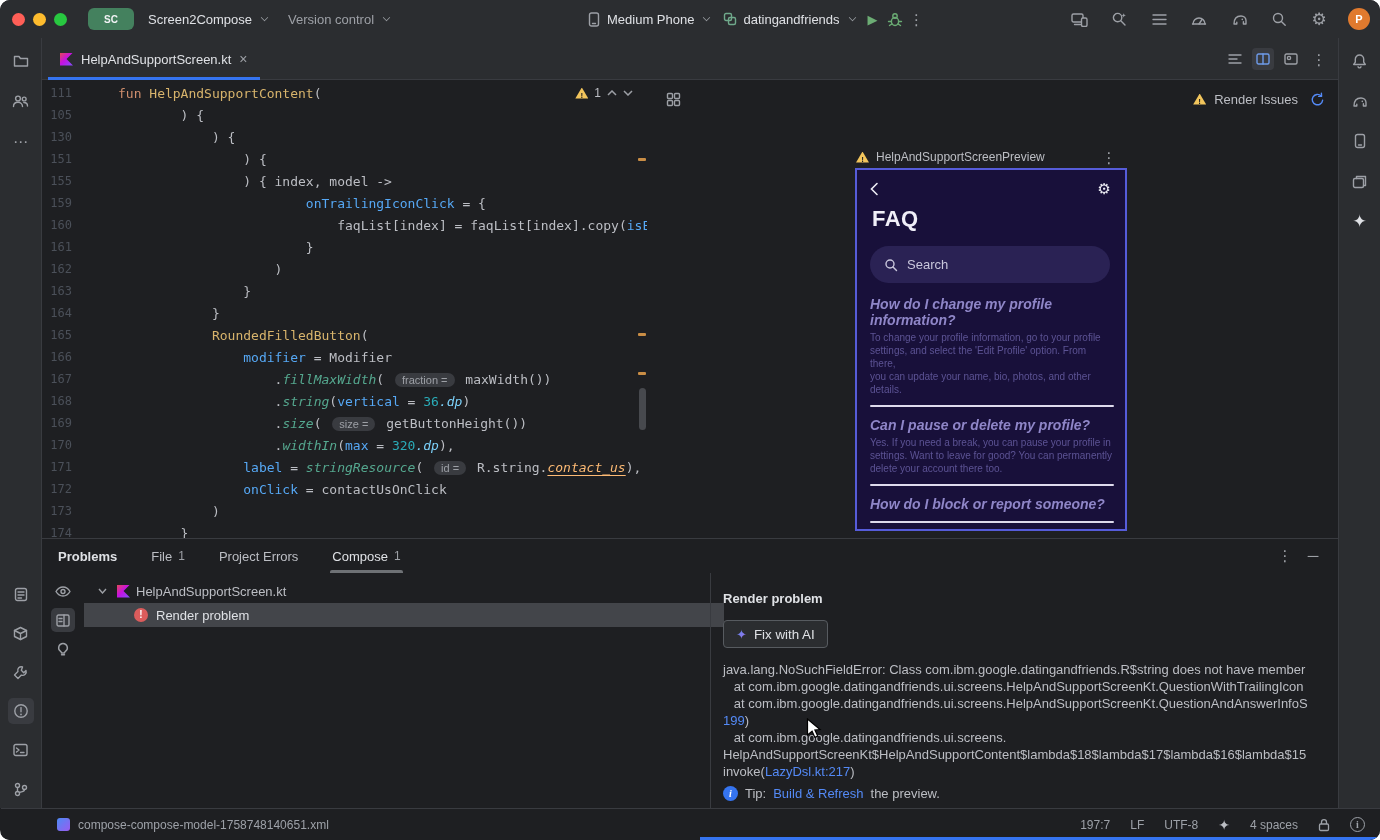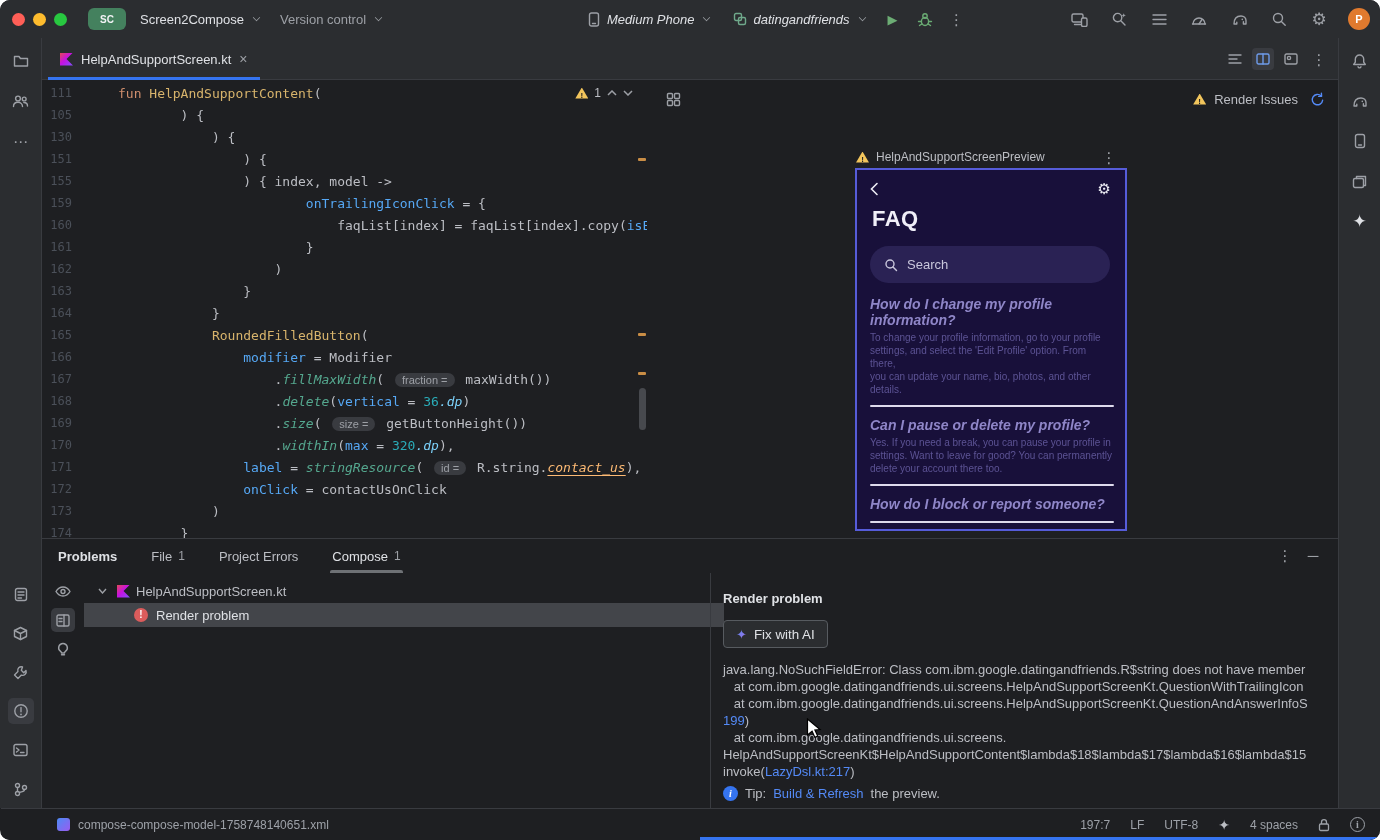--- a/index.html
+++ b/index.html
@@ -13,25 +13,25 @@
   .rail-ico.active{background:#393B40;}
   .glyph{font-size:15px;line-height:1;color:#9DA0A6;}
   .chev{width:7px;height:7px;border-right:1.5px solid #9DA0A6;border-bottom:1.5px solid #9DA0A6;transform:rotate(45deg) scale(.75);margin:-3px 0 0 4px;flex:0 0 auto;}
 
   
   .titlebar{position:absolute;left:0;top:0;width:1380px;height:38px;background:#2B2D30;display:flex;align-items:center;}
   .traffic{position:absolute;left:12px;top:0;height:38px;display:flex;align-items:center;gap:8px;}
   .tl{width:13px;height:13px;border-radius:50%;}
   .tl.red{background:#FF5F57;} .tl.yellow{background:#FEBC2E;} .tl.green{background:#28C840;}
   .tb-left{position:absolute;left:88px;top:0;height:38px;display:flex;align-items:center;gap:8px;}
-  .app-badge{width:38px;height:22px;border-radius:6px;background:#44815E;color:#F2F3F5;font-size:10px;font-weight:bold;
+  .app-badge{width:46px;height:22px;border-radius:6px;background:#44815E;color:#F2F3F5;font-size:10px;font-weight:bold;
              display:flex;align-items:center;justify-content:center;}
   .menu-widget{display:flex;align-items:center;height:26px;padding:0 6px;border-radius:5px;color:#DFE1E5;gap:5px;white-space:nowrap;}
   .menu-widget.dim{color:#9DA0A6;}
-  .tb-center{position:absolute;left:580px;top:0;height:38px;display:flex;align-items:center;gap:10px;font-style:italic;}
+  .tb-center{position:absolute;left:580px;top:0;height:38px;display:flex;align-items:center;}
   .run-glyph{color:#6CAD74;font-size:13px;}
   .tb-right{position:absolute;right:10px;top:0;height:38px;display:flex;align-items:center;gap:18px;}
   .avatar{width:22px;height:22px;border-radius:50%;background:#E07A2E;color:#fff;font-size:11px;font-weight:bold;
           display:flex;align-items:center;justify-content:center;}
 
   
   .tabbar{position:absolute;left:42px;top:38px;width:1296px;height:42px;background:#2B2D30;border-bottom:1px solid #393B40;}
   .edit-tab{position:absolute;left:6px;top:0;height:42px;display:flex;align-items:center;gap:8px;padding:0 12px;}
   .edit-tab .underline{position:absolute;left:0;right:0;bottom:0;height:3px;background:#3574F0;}
   .tab-close{color:#9DA0A6;font-size:14px;line-height:1;}
@@ -415,21 +415,21 @@
         <div class="code-line">
           <span class="ln">166</span>
           <span class="lt"><span class="seg-pl">                </span><span class="seg-arg">modifier</span><span class="seg-pl"> = Modifier</span></span>
         </div>
         <div class="code-line">
           <span class="ln">167</span>
           <span class="lt"><span class="seg-pl">                    .</span><span class="seg-ext">fillMaxWidth</span><span class="seg-pl">( </span><span class="chip">fraction =</span><span class="seg-pl"> maxWidth())</span></span>
         </div>
         <div class="code-line">
           <span class="ln">168</span>
-          <span class="lt"><span class="seg-pl">                    .</span><span class="seg-ext">delete</span><span class="seg-pl">(</span><span class="seg-arg">vertical</span><span class="seg-pl"> = </span><span class="seg-num">36</span><span class="seg-prop">.dp</span><span class="seg-pl">)</span></span>
+          <span class="lt"><span class="seg-pl">                    .</span><span class="seg-ext">string</span><span class="seg-pl">(</span><span class="seg-arg">vertical</span><span class="seg-pl"> = </span><span class="seg-num">36</span><span class="seg-prop">.dp</span><span class="seg-pl">)</span></span>
         </div>
         <div class="code-line">
           <span class="ln">169</span>
           <span class="lt"><span class="seg-pl">                    .</span><span class="seg-ext">size</span><span class="seg-pl">( </span><span class="chip">size =</span><span class="seg-pl"> getButtonHeight())</span></span>
         </div>
         <div class="code-line">
           <span class="ln">170</span>
           <span class="lt"><span class="seg-pl">                    .</span><span class="seg-ext">widthIn</span><span class="seg-pl">(</span><span class="seg-arg">max</span><span class="seg-pl"> = </span><span class="seg-num">320</span><span class="seg-prop">.dp</span><span class="seg-pl">),</span></span>
         </div>
         <div class="code-line">

